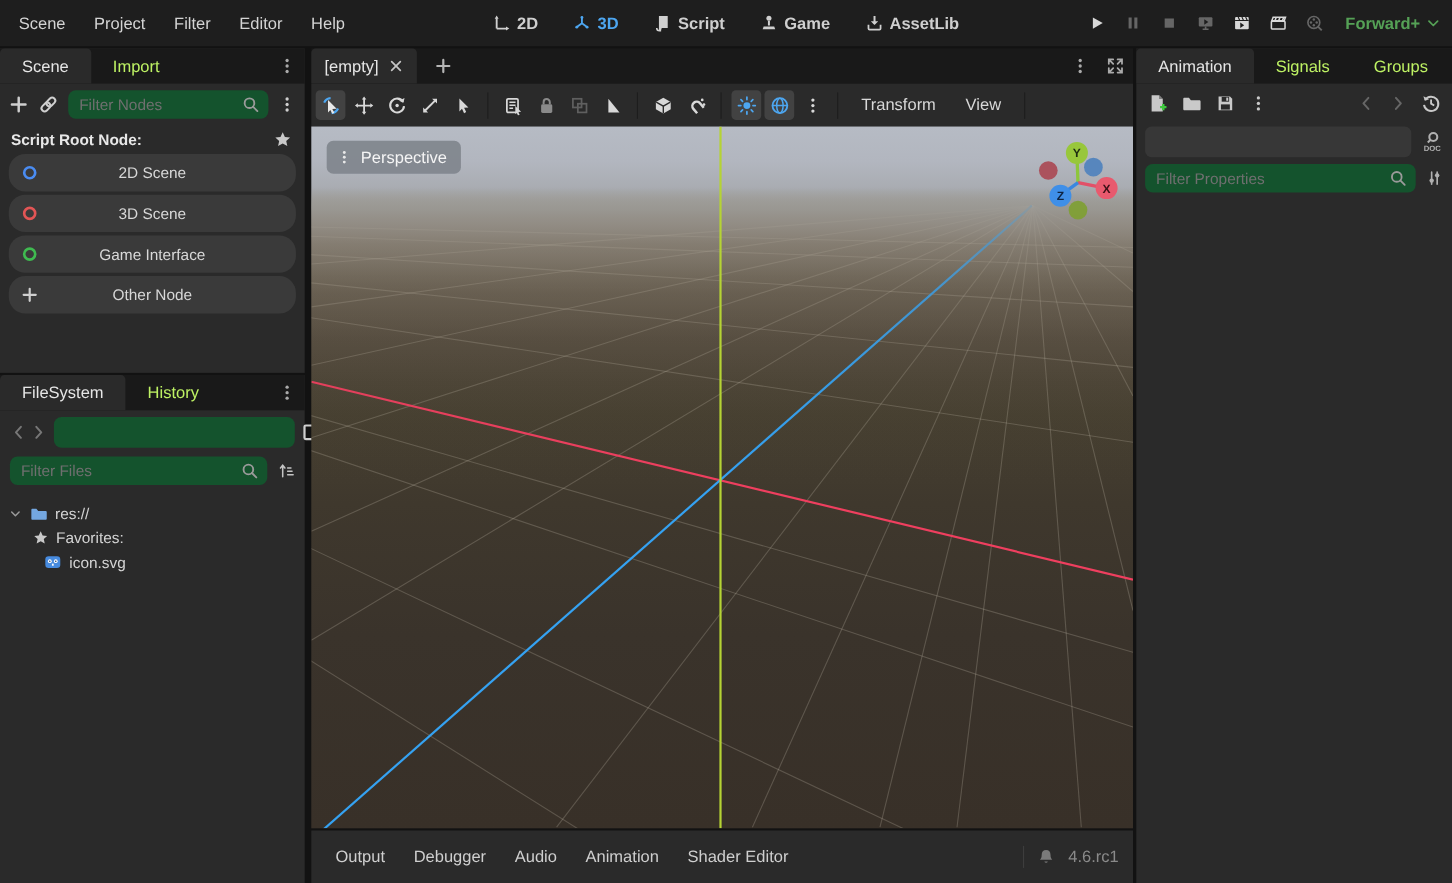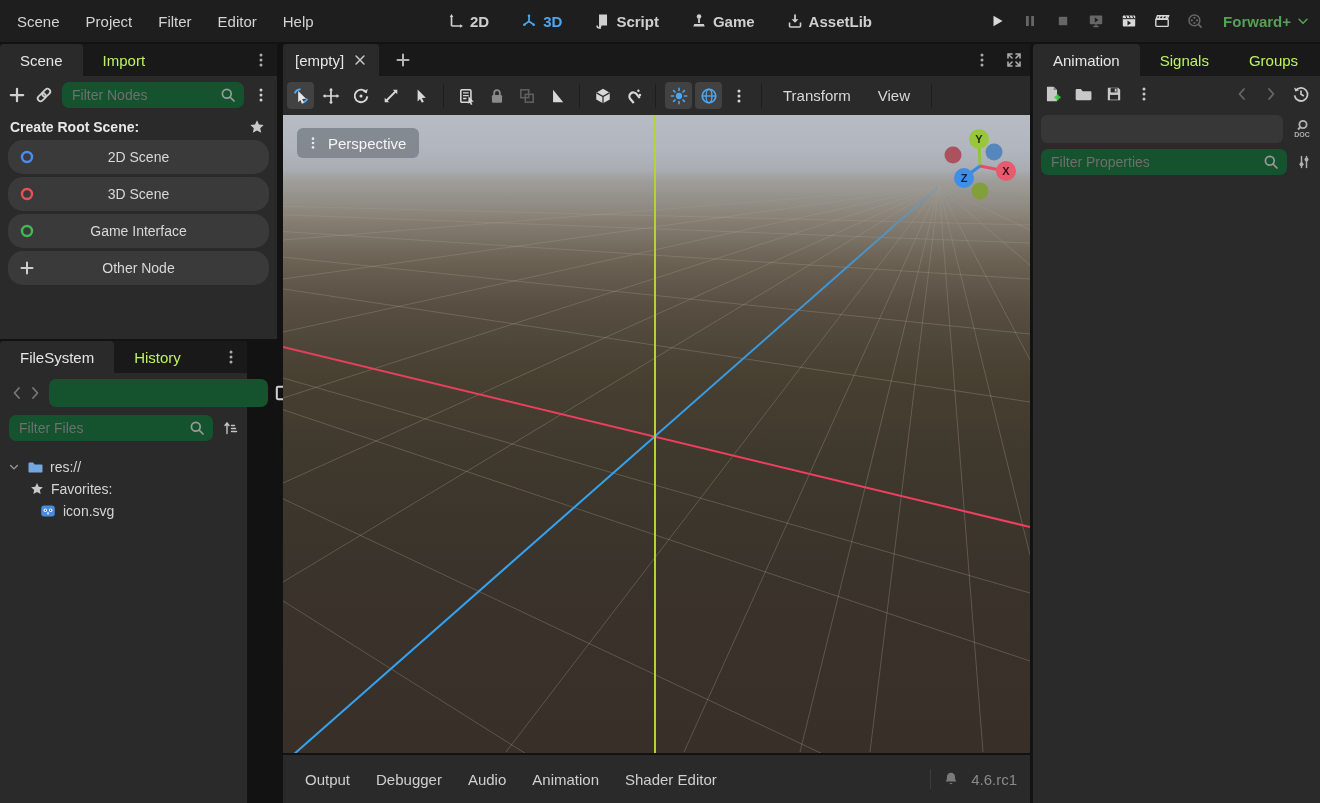--- a/index.html
+++ b/index.html
@@ -48,21 +48,21 @@
   #scene-toolbar { height:38px; display:flex; align-items:center; padding:0 8px; gap:9px; color:#cfcfcf; }
   #create-root-row { height:26px; display:flex; align-items:center; padding:0 12px 0 10px; }
   #create-root-row .lbl { font-weight:bold; color:#e8e8e8; }
   #create-root-row .i { margin-left:auto; color:#c9c9c9; }
   .root-btn { position:relative; margin:0 8px 3px 8px; height:34px; background:#3a3a3a; border-radius:15px;
     display:flex; align-items:center; justify-content:center; color:#d8d8d8; }
   .root-btn .i { position:absolute; left:11px; top:50%; transform:translateY(-50%); }
   .ring-blue { color:#4a8cf2; } .ring-red { color:#e25555; } .ring-green { color:#3fba50; }
 
   
-  #fs-dock { left:0; top:341px; width:247px; height:462px; }
+  #fs-dock { left:0; top:341px; width:277px; height:462px; }
   #fs-nav { height:40px; display:flex; align-items:center; padding:0 9px; gap:6px; }
   #fs-nav .nav-arrows { display:flex; gap:2px; color:#777; }
   #fs-path { flex:1; height:28px; }
   #fs-filter-row { height:30px; display:flex; align-items:center; padding:0 9px; gap:9px; }
   .tree { padding:13px 0 0 0; }
   .tree-row { height:22px; display:flex; align-items:center; gap:7px; color:#d4d4d4; }
   .tree-row .twisty { width:12px; color:#9a9a9a; display:flex; }
   .folder-icon { color:#74a7e0; }
 
   
@@ -299,21 +299,21 @@
         <svg viewBox="0 0 16 16" fill="none">
           <g fill="currentColor">
             <circle cx="8" cy="3" r="1.5"></circle>
             <circle cx="8" cy="8" r="1.5"></circle>
             <circle cx="8" cy="13" r="1.5"></circle>
           </g>
         </svg>
       </span>
   </div>
   <div id="create-root-row">
-    <span class="lbl">Create Root Scene:</span>
+    <span class="lbl">Script Root Node:</span>
     <span class="i">
         <svg viewBox="0 0 16 16" fill="none">
           <path d="M8 1.2l2 4.3 4.7.5-3.5 3.2 1 4.6L8 11.4l-4.2 2.4 1-4.6L1.3 6l4.7-.5z" fill="currentColor"></path>
         </svg>
       </span>
   </div>
   <div class="root-btn">
     <span class="i ring-blue">
         <svg viewBox="0 0 16 16" fill="none">
           <circle cx="8" cy="8" r="5" stroke="currentColor" stroke-width="2.4"></circle>

